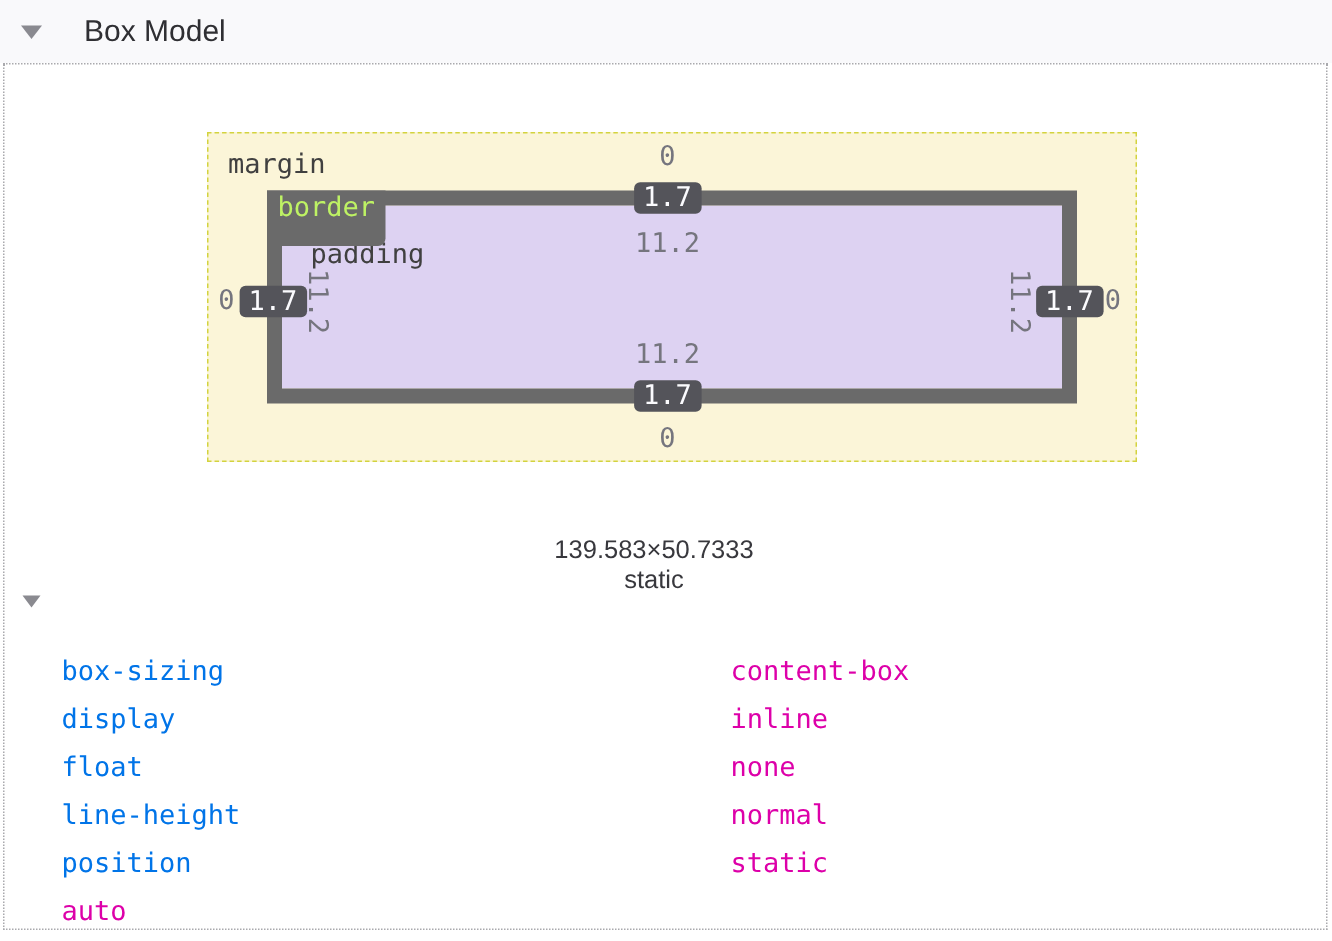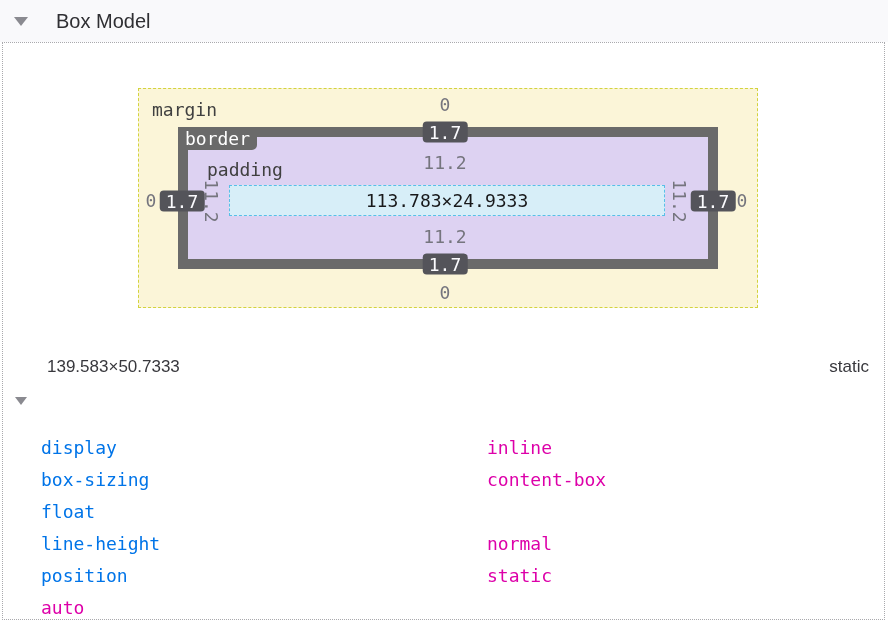--- a/index.html
+++ b/index.html
@@ -41,38 +41,38 @@
   .content-box{
     position:absolute;left:90px;top:96px;width:436px;height:31px;
     background:#d7eef8;border:1px dashed #58bfe8;box-sizing:border-box;
     z-index:4;display:flex;align-items:center;justify-content:center;
     font-size:18px;color:#18181a;
   }
   .lbl{position:absolute;font-size:18px;color:#404040;z-index:5;white-space:nowrap;}
   .lbl-margin{left:13px;top:10px;}
   .lbl-padding{left:68px;top:70px;}
   .border-tab{
-    position:absolute;left:39px;top:38px;z-index:6;background:#6a6a6a;color:#ffffff;
-    font-size:18px;line-height:23px;padding:0 7px 0 7px;border-radius:0 0 5px 0;
+    position:absolute;left:39px;top:38px;z-index:6;background:#6a6a6a;color:#bef264;
+    font-size:18px;line-height:23px;padding:0 7px 14px 7px;border-radius:0 0 5px 0;
   }
   .val{
     position:absolute;font-size:18px;color:#75757e;z-index:6;white-space:nowrap;
     transform:translate(-50%,-50%);line-height:20px;
   }
   .val.vert{writing-mode:vertical-rl;}
   .badge{
     position:absolute;z-index:7;transform:translate(-50%,-50%);
     background:#54545a;color:#fbfbfe;font-size:18px;line-height:21px;
     padding:0 6px;border-radius:4px;white-space:nowrap;cursor:default;
   }
   
   .size-row{
-    position:absolute;left:44px;top:314px;width:822px;
+    position:absolute;left:22px;top:314px;width:822px;
     display:flex;justify-content:space-between;align-items:center;
-    font-size:17px;color:#38383d;
+    font-size:17px;color:#38383d;flex-direction:column;
   }
   
   .props-hdr{
     position:absolute;left:12px;top:354px;display:flex;align-items:center;cursor:pointer;
   }
   .props-hdr .tri{margin-right:10px;}
   .props-title{font-size:20px;color:#2f2f33;}
   .props-list{position:absolute;left:38px;top:388px;width:840px;}
   .prop-row{
     display:grid;grid-template-columns:446px auto;align-items:center;height:32px;
@@ -94,23 +94,20 @@
   <div class="content">
 
     <div class="margin-box mono">
       <span class="lbl lbl-margin">margin</span>
 
       <div class="padding-box"></div>
       <div class="band"></div>
       <span class="border-tab">border</span>
       <span class="lbl lbl-padding">padding</span>
 
-      <div class="content-box">
-        <span>113.783×24.9333</span>
-      </div>
 
       <span class="val" style="left:306px;top:16px;">0</span>
       <span class="badge" style="left:306px;top:43px;">1.7</span>
       <span class="val" style="left:306px;top:74px;">11.2</span>
 
       <span class="val" style="left:306px;top:148px;">11.2</span>
       <span class="badge" style="left:306px;top:175px;">1.7</span>
       <span class="val" style="left:306px;top:204px;">0</span>
 
       <span class="val" style="left:12px;top:112px;">0</span>
@@ -126,29 +123,30 @@
       <span>139.583×50.7333</span>
       <span>static</span>
     </div>
 
     <div class="props-hdr">
       <span class="tri small"></span>
     </div>
 
     <div class="props-list mono">
       <div class="prop-row">
+        <span class="prop-name">box-sizing</span>
+        <span class="prop-value">content-box</span>
+      </div>
+      <div class="prop-row">
         <span class="prop-name">display</span>
         <span class="prop-value">inline</span>
       </div>
       <div class="prop-row">
-        <span class="prop-name">box-sizing</span>
-        <span class="prop-value">content-box</span>
-      </div>
-      <div class="prop-row">
         <span class="prop-name">float</span>
+        <span class="prop-value">none</span>
       </div>
       <div class="prop-row">
         <span class="prop-name">line-height</span>
         <span class="prop-value">normal</span>
       </div>
       <div class="prop-row">
         <span class="prop-name">position</span>
         <span class="prop-value">static</span>
       </div>
       <div class="prop-row">

